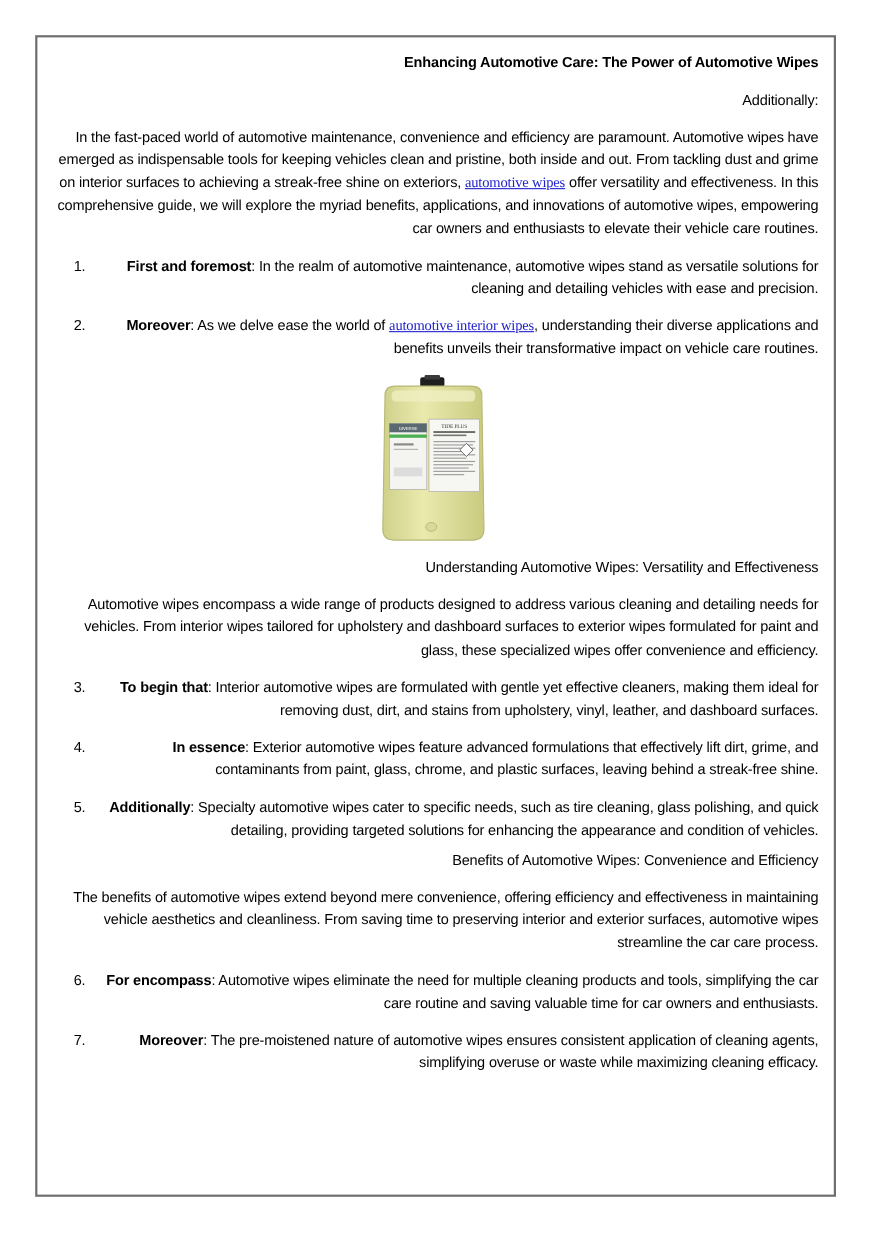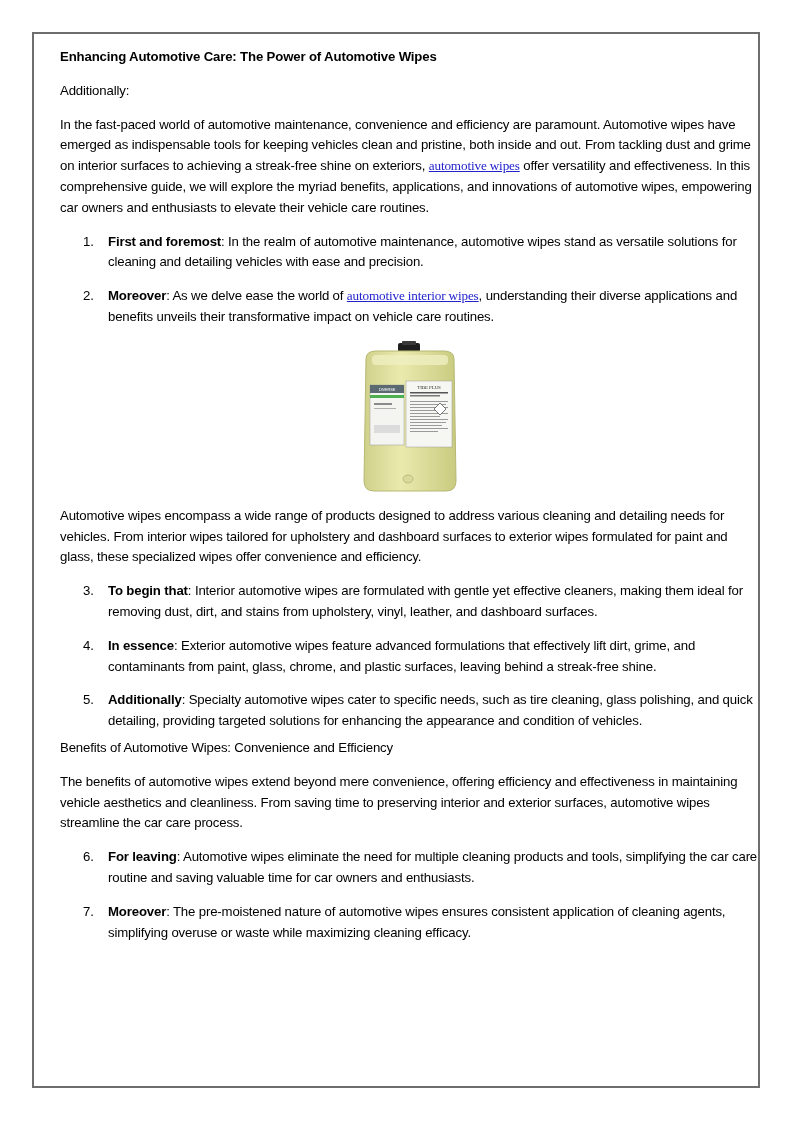--- a/index.html
+++ b/index.html
@@ -19,26 +19,27 @@
       position: absolute;
       left: 32px;
       top: 32px;
       width: 728px;
       height: 1056px;
       border: 2px solid #6e6e6e;
       box-sizing: border-box;
     }
     .content {
       position: absolute;
-      left: 60px;
+      left: 44px;
       top: 47px;
       width: 700px;
       font-size: 13.2px;
       line-height: 20.8px;
       letter-spacing: -0.15px;
+      text-align: right;
     }
     p {
       margin: 0 0 13px 0;
     }
     .title {
       font-weight: bold;
       margin-bottom: 13px;
     }
     a.link {
       color: #1a0dab;
@@ -141,20 +142,21 @@
         <rect x="52" y="84" width="32" height="1" fill="#9a9a9a"></rect>
         <rect x="52" y="87" width="38" height="1" fill="#9a9a9a"></rect>
         <rect x="52" y="90" width="28" height="1" fill="#9a9a9a"></rect>
         <polygon points="82,62 88,68 82,74 76,68" fill="#ffffff" stroke="#222222" stroke-width="0.6"></polygon>
 
         <ellipse cx="50" cy="138" rx="5" ry="4" fill="#d8d99a" stroke="#b4b670" stroke-width="0.8"></ellipse>
       </svg>
     </div>
   </div>
 
+  <p>Understanding Automotive Wipes: Versatility and Effectiveness</p>
 
   <p>Automotive wipes encompass a wide range of products designed to address various cleaning and detailing needs for vehicles. From interior wipes tailored for upholstery and dashboard surfaces to exterior wipes formulated for paint and glass, these specialized wipes offer convenience and efficiency.</p>
 
   <ol class="list">
     <li>
       <span class="num">3.</span>
       <b>To begin that</b><span>: Interior automotive wipes are formulated with gentle yet effective cleaners, making them ideal for removing dust, dirt, and stains from upholstery, vinyl, leather, and dashboard surfaces.</span>
     </li>
     <li>
       <span class="num">4.</span>
@@ -166,21 +168,21 @@
     </li>
   </ol>
 
   <p>Benefits of Automotive Wipes: Convenience and Efficiency</p>
 
   <p>The benefits of automotive wipes extend beyond mere convenience, offering efficiency and effectiveness in maintaining vehicle aesthetics and cleanliness. From saving time to preserving interior and exterior surfaces, automotive wipes streamline the car care process.</p>
 
   <ol class="list">
     <li>
       <span class="num">6.</span>
-      <b>For leaving</b><span>: Automotive wipes eliminate the need for multiple cleaning products and tools, simplifying the car care routine and saving valuable time for car owners and enthusiasts.</span>
+      <b>For encompass</b><span>: Automotive wipes eliminate the need for multiple cleaning products and tools, simplifying the car care routine and saving valuable time for car owners and enthusiasts.</span>
     </li>
     <li>
       <span class="num">7.</span>
       <b>Moreover</b><span>: The pre-moistened nature of automotive wipes ensures consistent application of cleaning agents, simplifying overuse or waste while maximizing cleaning efficacy.</span>
     </li>
   </ol>
 
 </div>
 
 </body></html>

